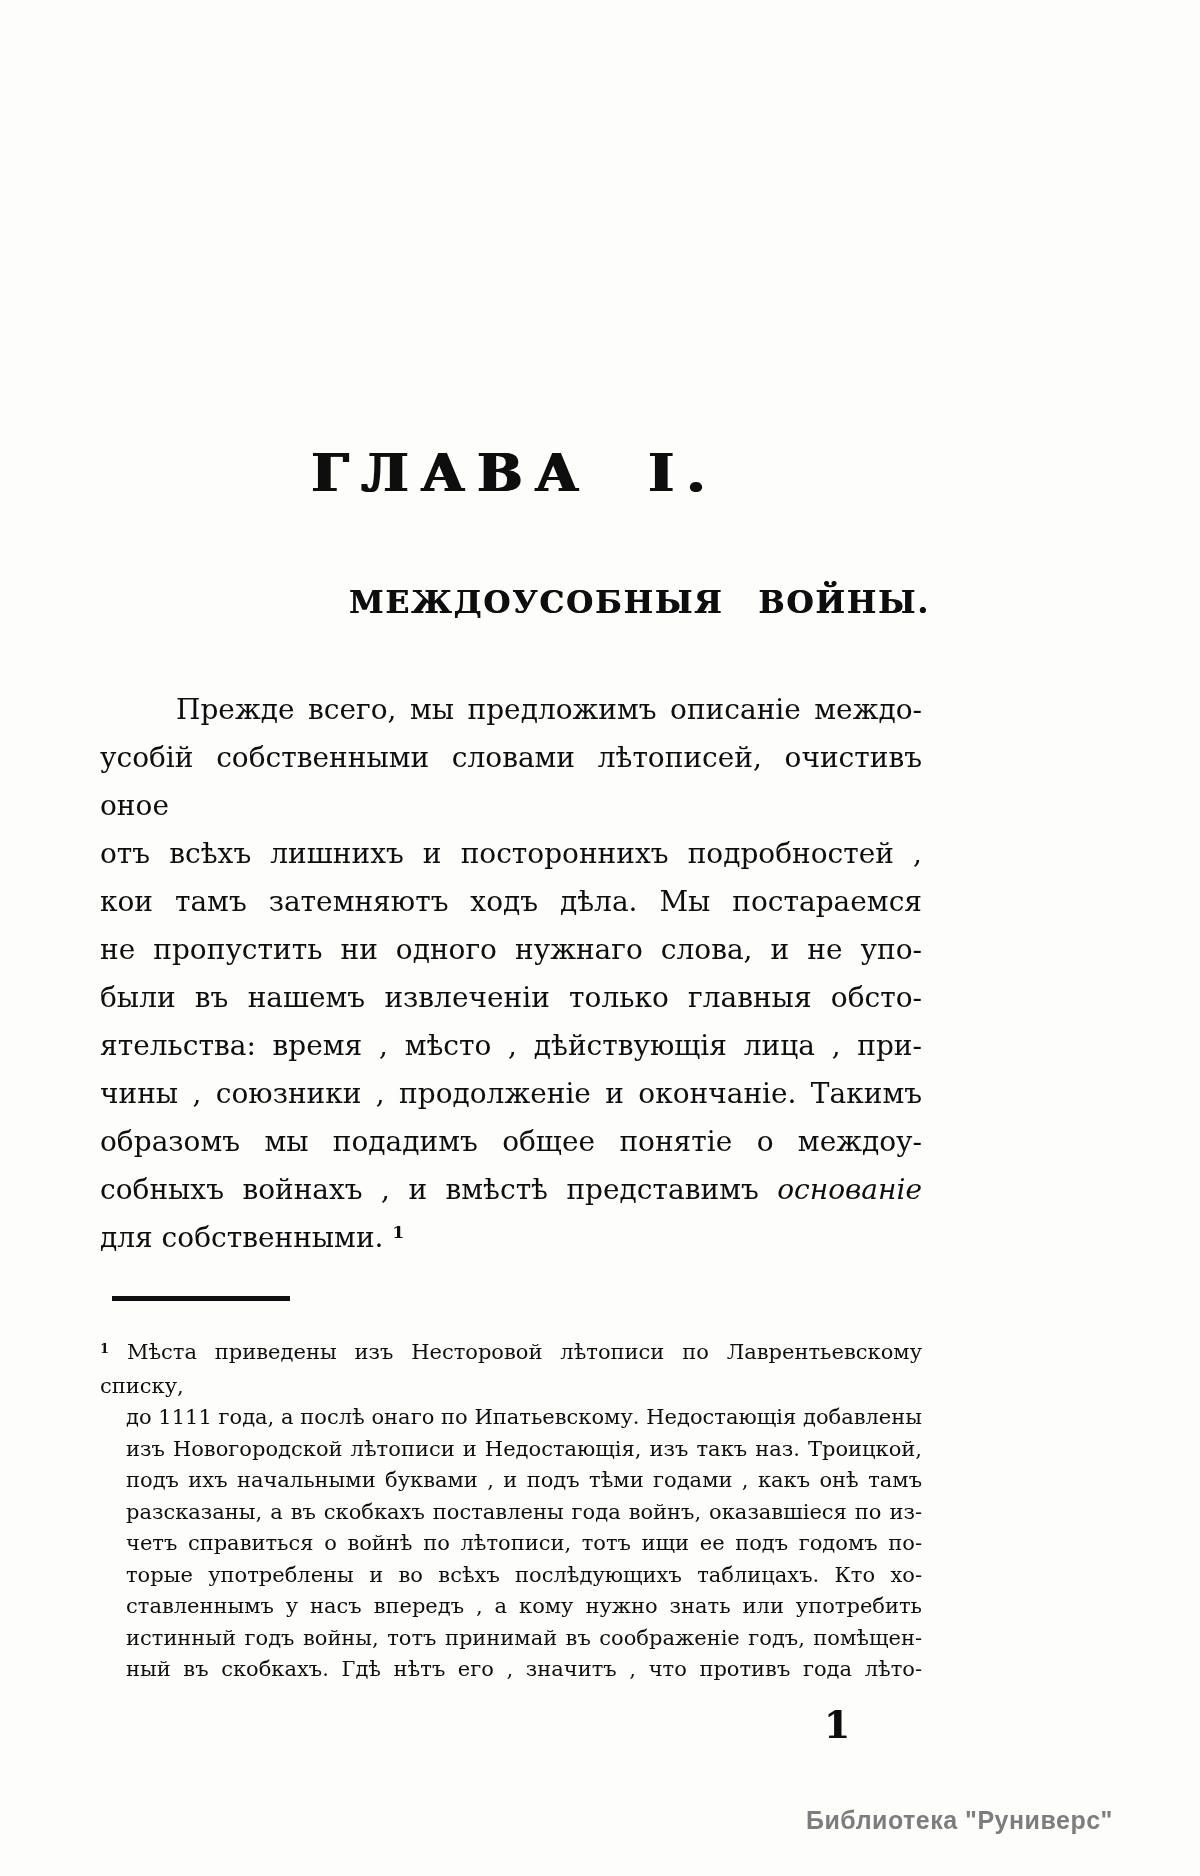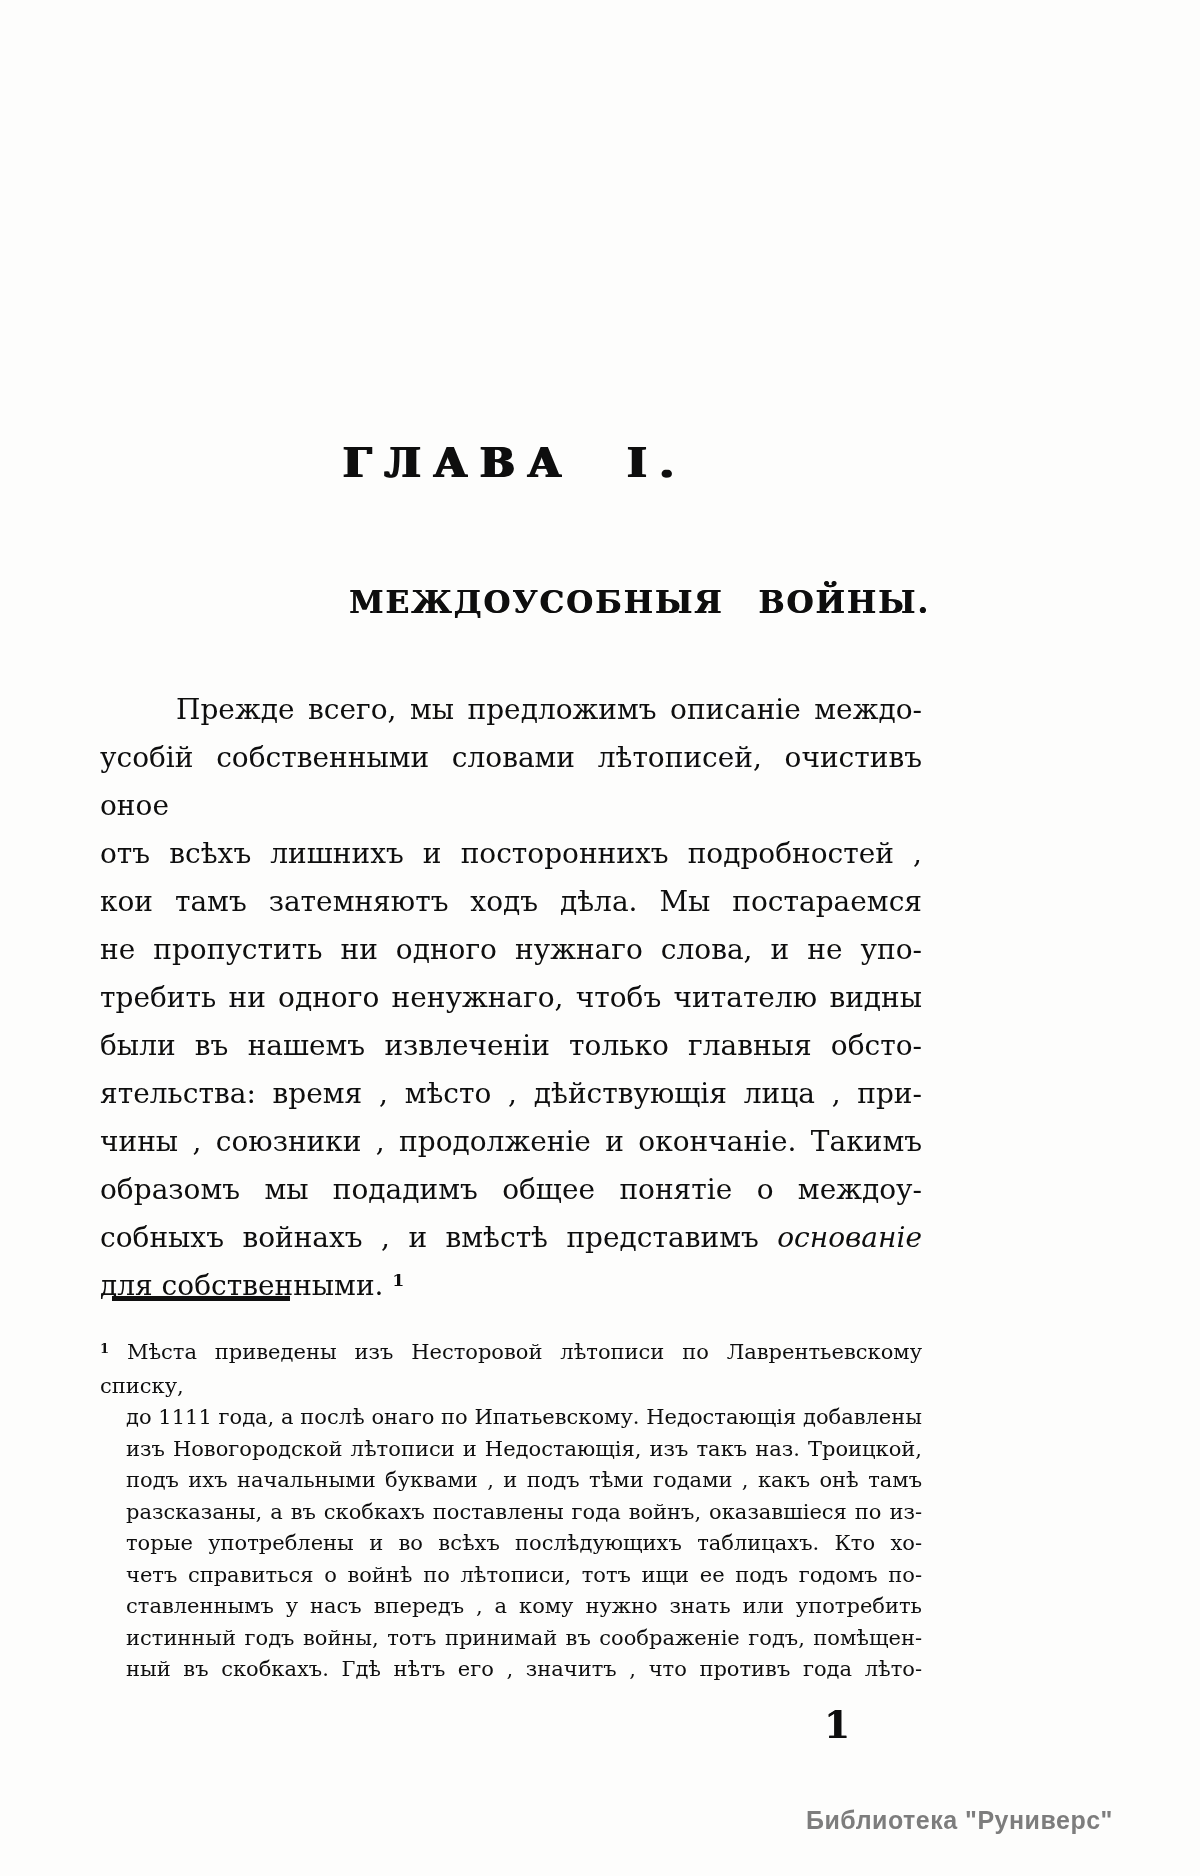--- a/index.html
+++ b/index.html
@@ -9,21 +9,21 @@
     height: 1876px;
     background: #fdfdfc;
     color: #0e0e0e;
     font-family: "DejaVu Serif", serif;
     overflow: hidden;
   }
   .chapter-title {
     position: absolute;
     top: 410px; left: 100px; width: 830px;
     text-align: center;
-    font-size: 41px;
+    font-size: 53px;
     font-weight: bold;
     letter-spacing: 13px;
     word-spacing: 26px;
     line-height: 52px;
     text-shadow: 1.3px 0 0 currentColor, -1.3px 0 0 currentColor;
   }
   .section-title {
     position: absolute;
     top: 558px; left: 100px; width: 830px;
     text-align: right;
@@ -90,39 +90,38 @@
 <div class="page">
   <h1 class="chapter-title">ГЛАВА I.</h1>
   <h2 class="section-title">МЕЖДОУСОБНЫЯ ВОЙНЫ.</h2>
 
   <div class="body-text">
       <div class="line indent"><span>Прежде всего, мы предложимъ описаніе междо-</span></div>
       <div class="line"><span>усобій собственными словами лѣтописей, очистивъ оное</span></div>
       <div class="line"><span>отъ всѣхъ лишнихъ и постороннихъ подробностей ,</span></div>
       <div class="line"><span>кои тамъ затемняютъ ходъ дѣла. Мы постараемся</span></div>
       <div class="line"><span>не пропустить ни одного нужнаго слова, и не упо-</span></div>
-      <div class="line"><span>требить ни одного ненужнаго, чтобъ читателю видны</span></div>
       <div class="line"><span>были въ нашемъ извлеченіи только главныя обсто-</span></div>
       <div class="line"><span>ятельства: время , мѣсто , дѣйствующія лица , при-</span></div>
       <div class="line"><span>чины , союзники , продолженіе и окончаніе. Такимъ</span></div>
       <div class="line"><span>образомъ мы подадимъ общее понятіе о междоу-</span></div>
       <div class="line"><span>собныхъ войнахъ , и вмѣстѣ представимъ </span><i>основаніе</i></div>
       <div class="line last"><span>для собственными. </span><sup>1</sup></div>
     </div>
 
   <div class="footnote-rule"></div>
 
   <div class="footnote-text">
       <div class="line"><sup>1</sup><span> Мѣста приведены изъ Несторовой лѣтописи по Лаврентьевскому списку,</span></div>
       <div class="line indent"><span>до 1111 года, а послѣ онаго по Ипатьевскому. Недостающія добавлены</span></div>
       <div class="line indent"><span>изъ Новогородской лѣтописи и Недостающія, изъ такъ наз. Троицкой,</span></div>
       <div class="line indent"><span>подъ ихъ начальными буквами , и подъ тѣми годами , какъ онѣ тамъ</span></div>
       <div class="line indent"><span>разсказаны, а въ скобкахъ поставлены года войнъ, оказавшіеся по из-</span></div>
+      <div class="line indent"><span>четъ справиться о войнѣ по лѣтописи, тотъ ищи ее подъ годомъ по-</span></div>
       <div class="line indent"><span>торые употреблены и во всѣхъ послѣдующихъ таблицахъ. Кто хо-</span></div>
-      <div class="line indent"><span>четъ справиться о войнѣ по лѣтописи, тотъ ищи ее подъ годомъ по-</span></div>
       <div class="line indent"><span>ставленнымъ у насъ впередъ , а кому нужно знать или употребить</span></div>
       <div class="line indent"><span>истинный годъ войны, тотъ принимай въ соображеніе годъ, помѣщен-</span></div>
       <div class="line indent"><span>ный въ скобкахъ. Гдѣ нѣтъ его , значитъ , что противъ года лѣто-</span></div>
     </div>
 
   <div class="page-number">1</div>
   <div class="watermark">Библиотека "Руниверс"</div>
 </div>
 
 </body></html>

